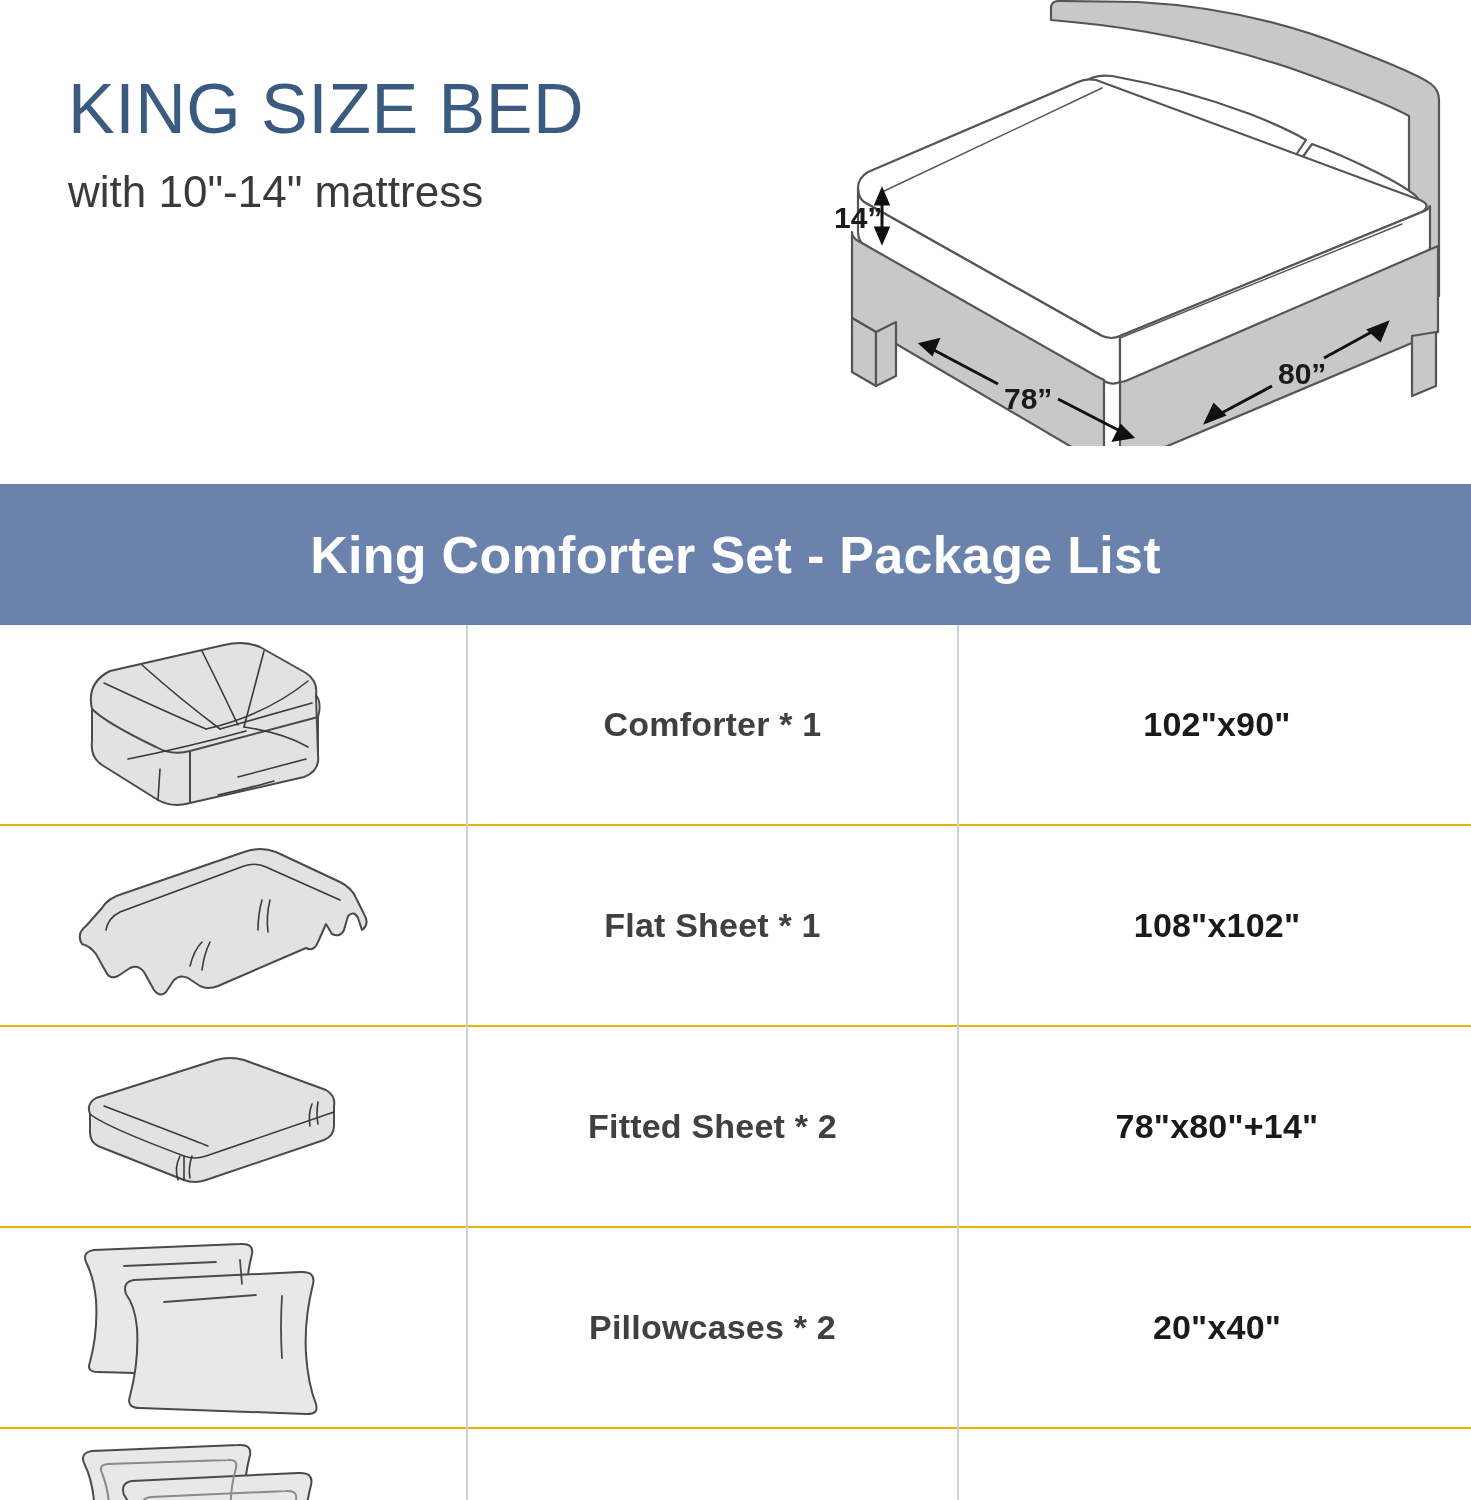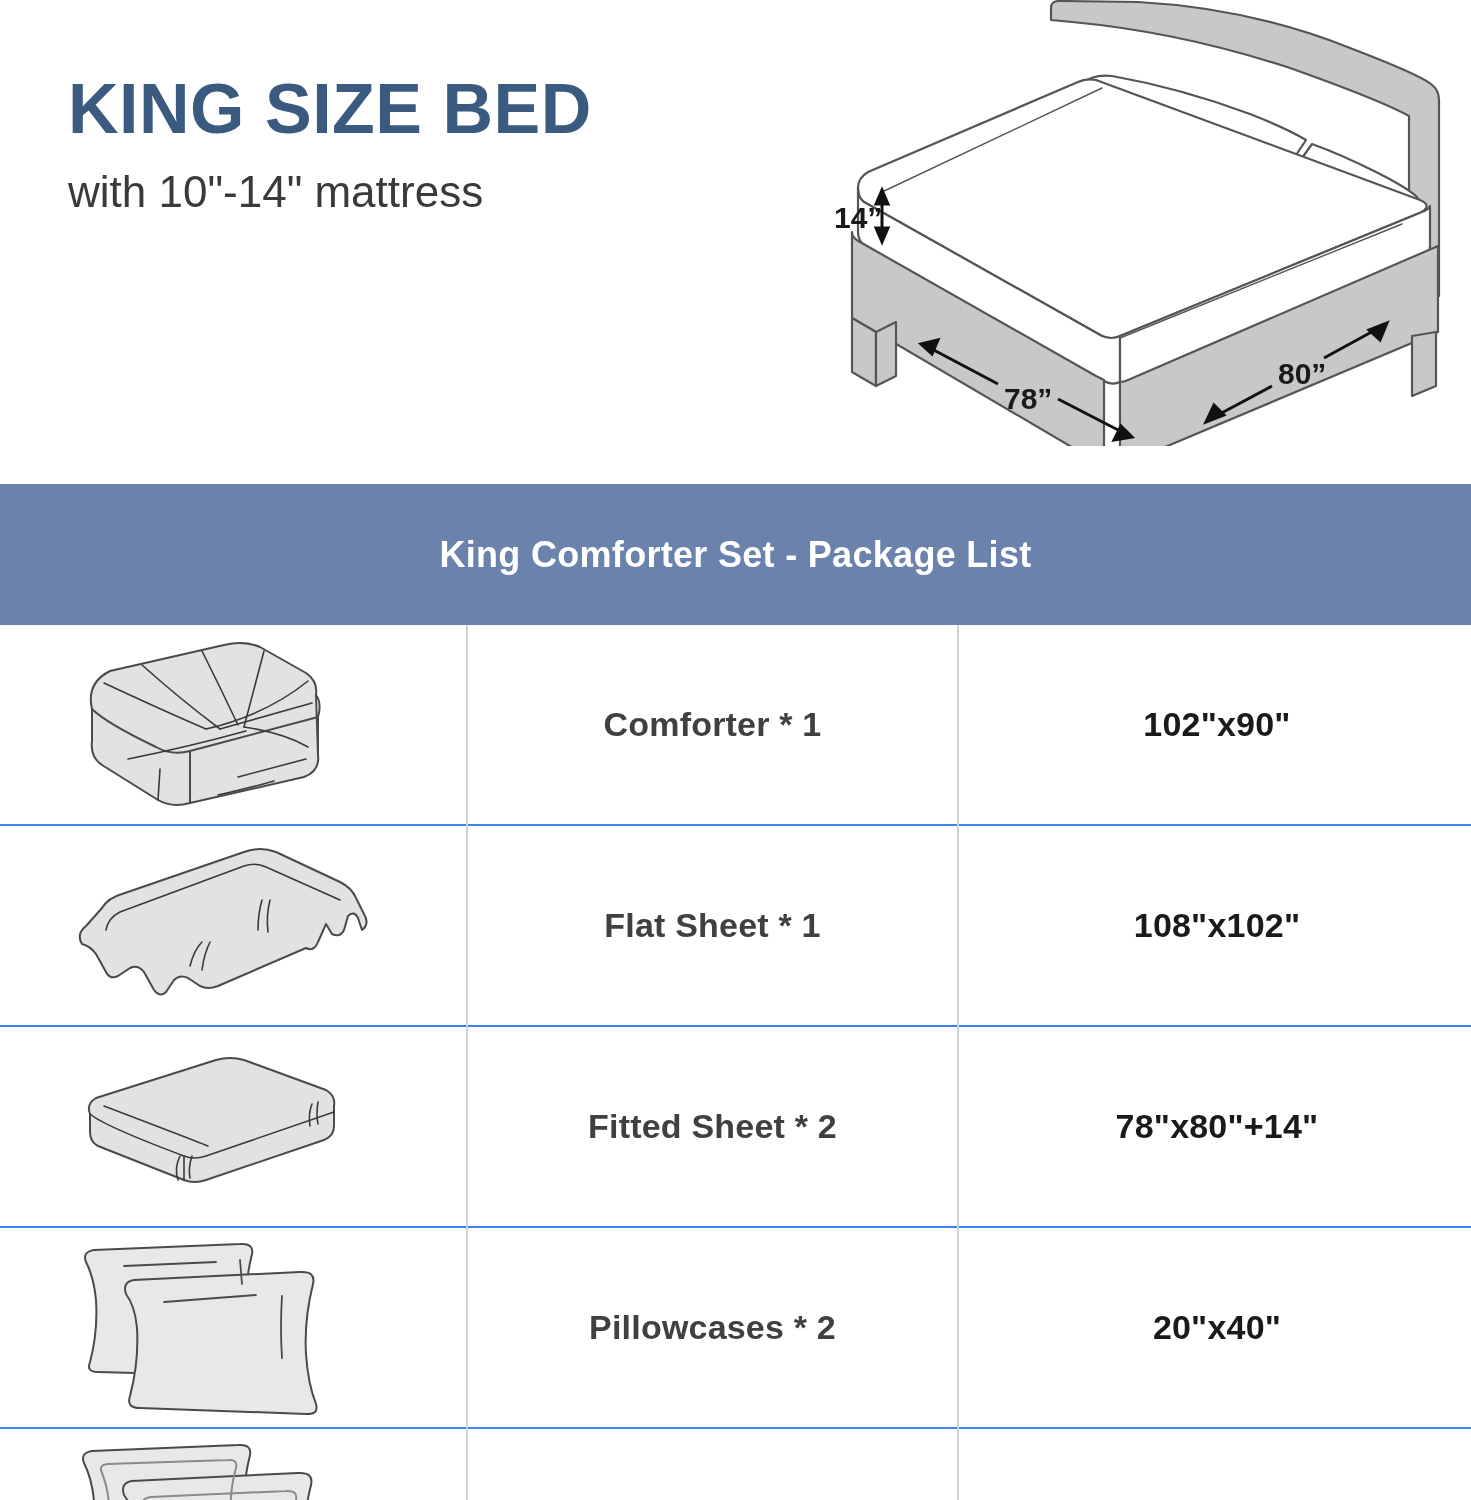--- a/index.html
+++ b/index.html
@@ -28,21 +28,21 @@
   }
   .title-block {
     position: absolute;
     left: 68px;
     top: 72px;
     width: 780px;
   }
   .main-title {
     font-size: 70px;
     line-height: 1.06;
-    font-weight: bold;
+    font-weight: normal;
     color: #3B5A80;
     letter-spacing: 0.5px;
     margin: 0;
     white-space: nowrap;
   }
   .sub-title {
     font-size: 44px;
     line-height: 1.1;
     font-weight: normal;
     color: #3A3A3A;
@@ -68,35 +68,35 @@
   .table-header {
     height: 141px;
     background: #6B82AC;
     display: flex;
     align-items: center;
     justify-content: center;
     box-sizing: border-box;
   }
   .table-header-text {
     color: #ffffff;
-    font-size: 36px;
+    font-size: 52px;
     font-weight: bold;
     letter-spacing: 0.3px;
     text-align: center;
   }
   .table-body {
     width: 100%;
     border-collapse: collapse;
     table-layout: fixed;
   }
   .table-body tr {
     height: 199px;
   }
   .table-body tr + tr td {
-    border-top: 2px solid #3b82f6;
+    border-top: 2px solid #eab308;
     margin-left: 44px;
   }
   .table-body tr:last-child td {
     border-bottom: 2px solid #D6DEE4;
   }
   .table-body td {
     vertical-align: middle;
     padding: 0;
   }
   .col-icon   { width: 466px; border-right: 2px solid #C9D3DB; }

